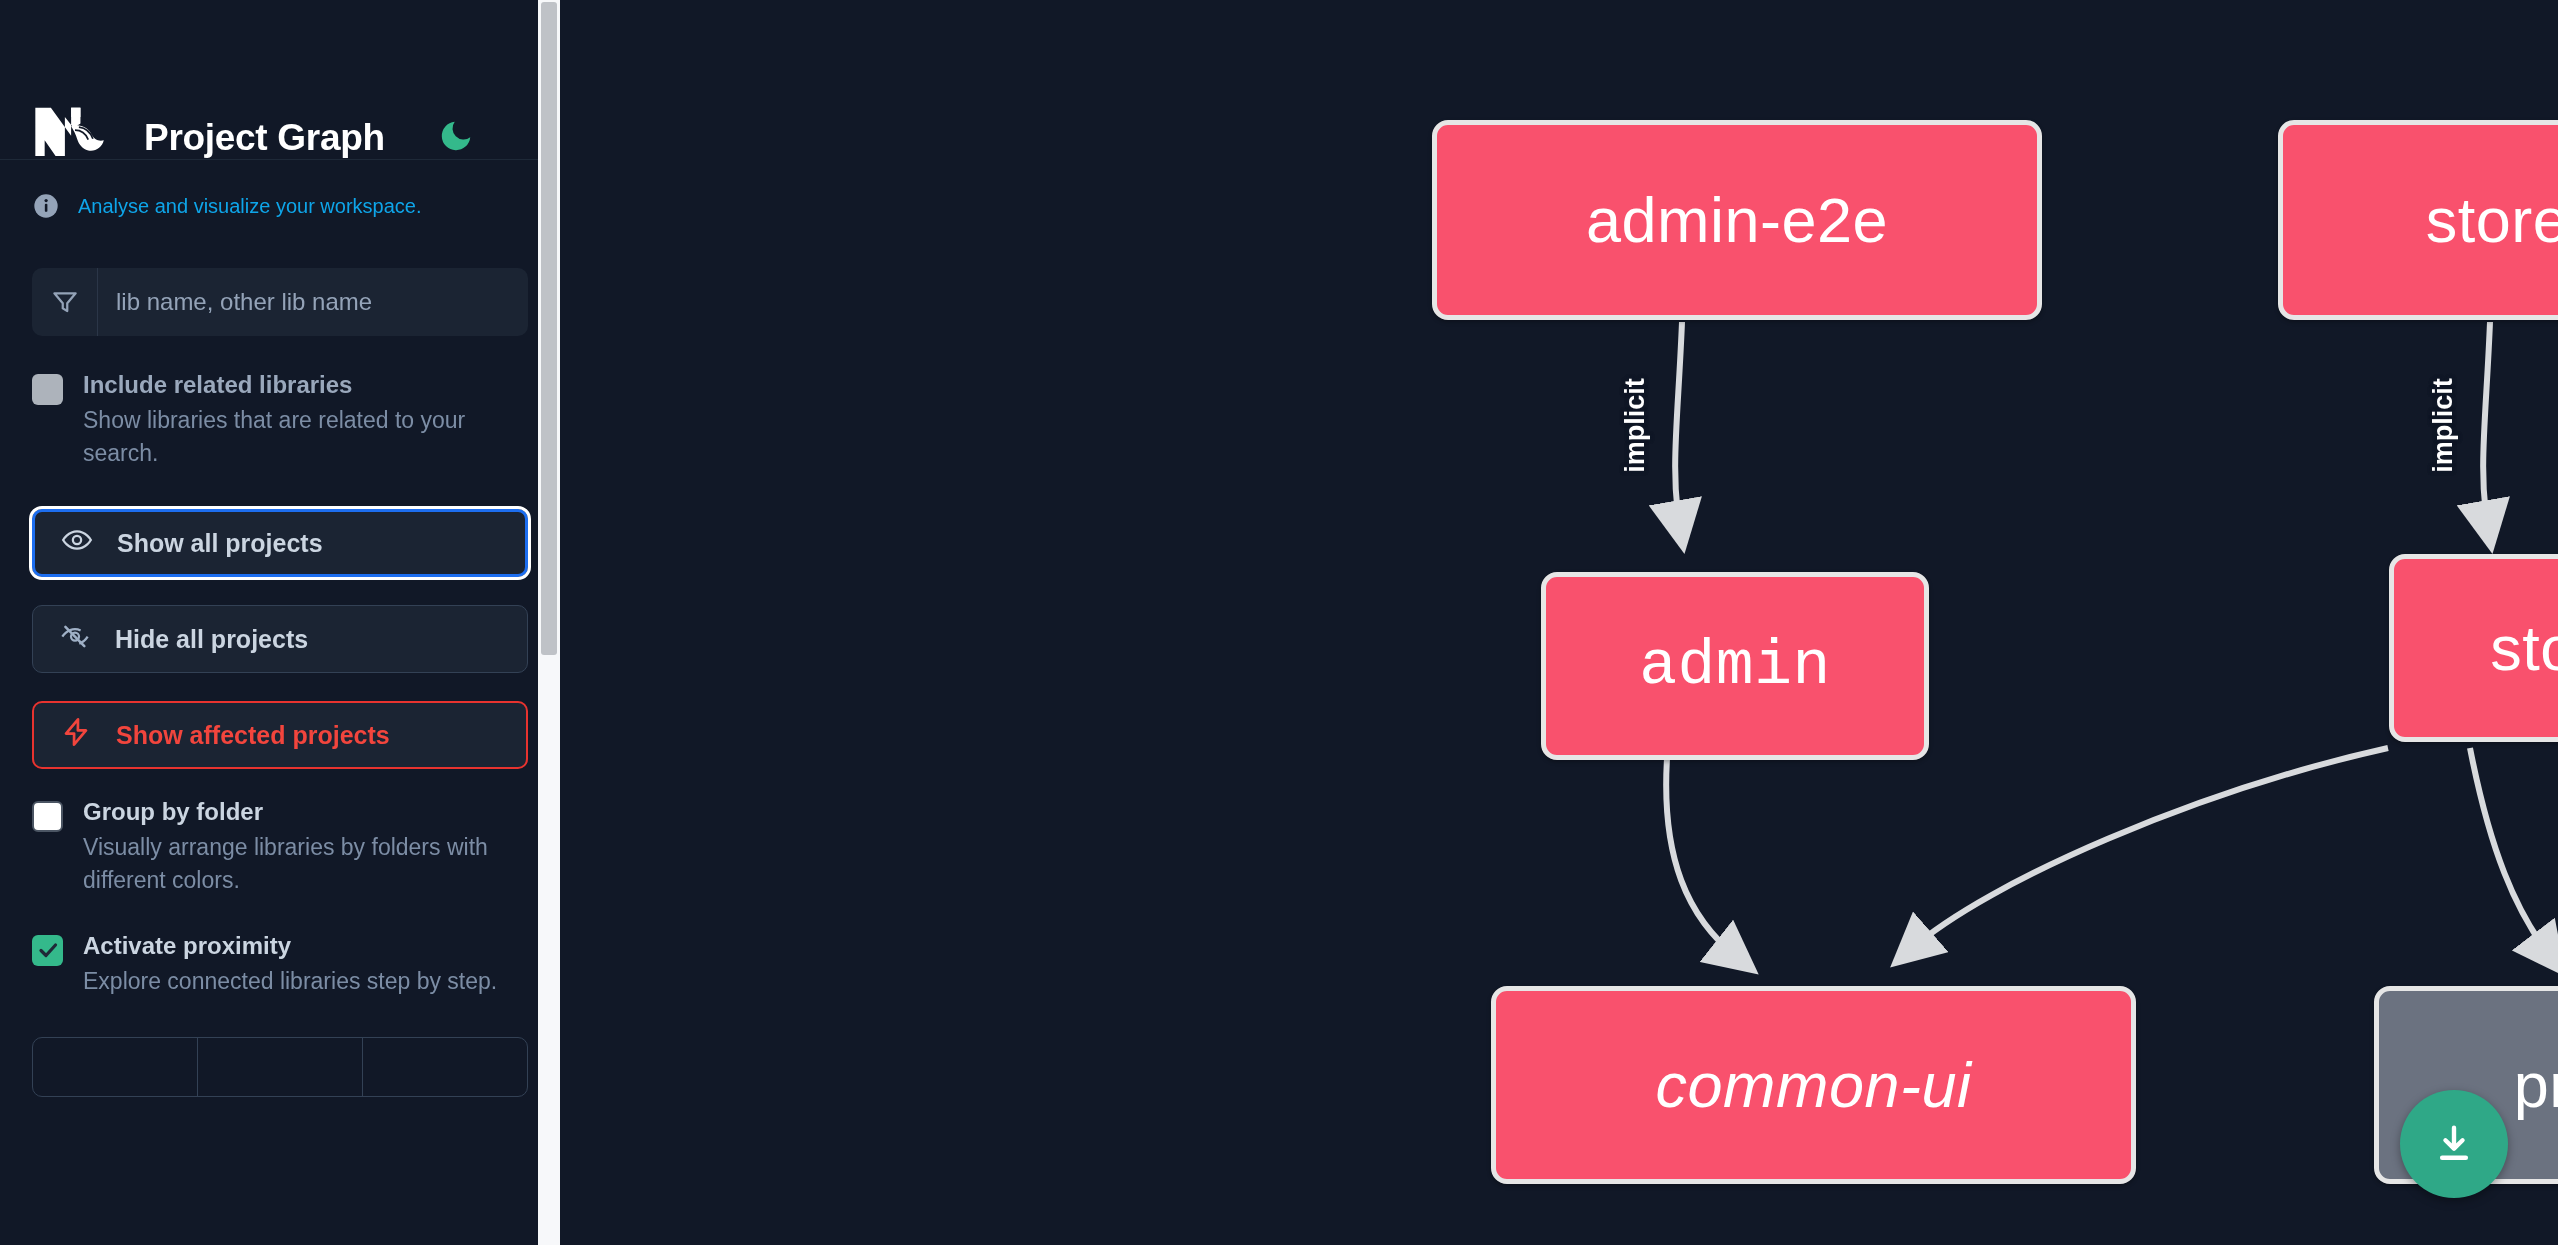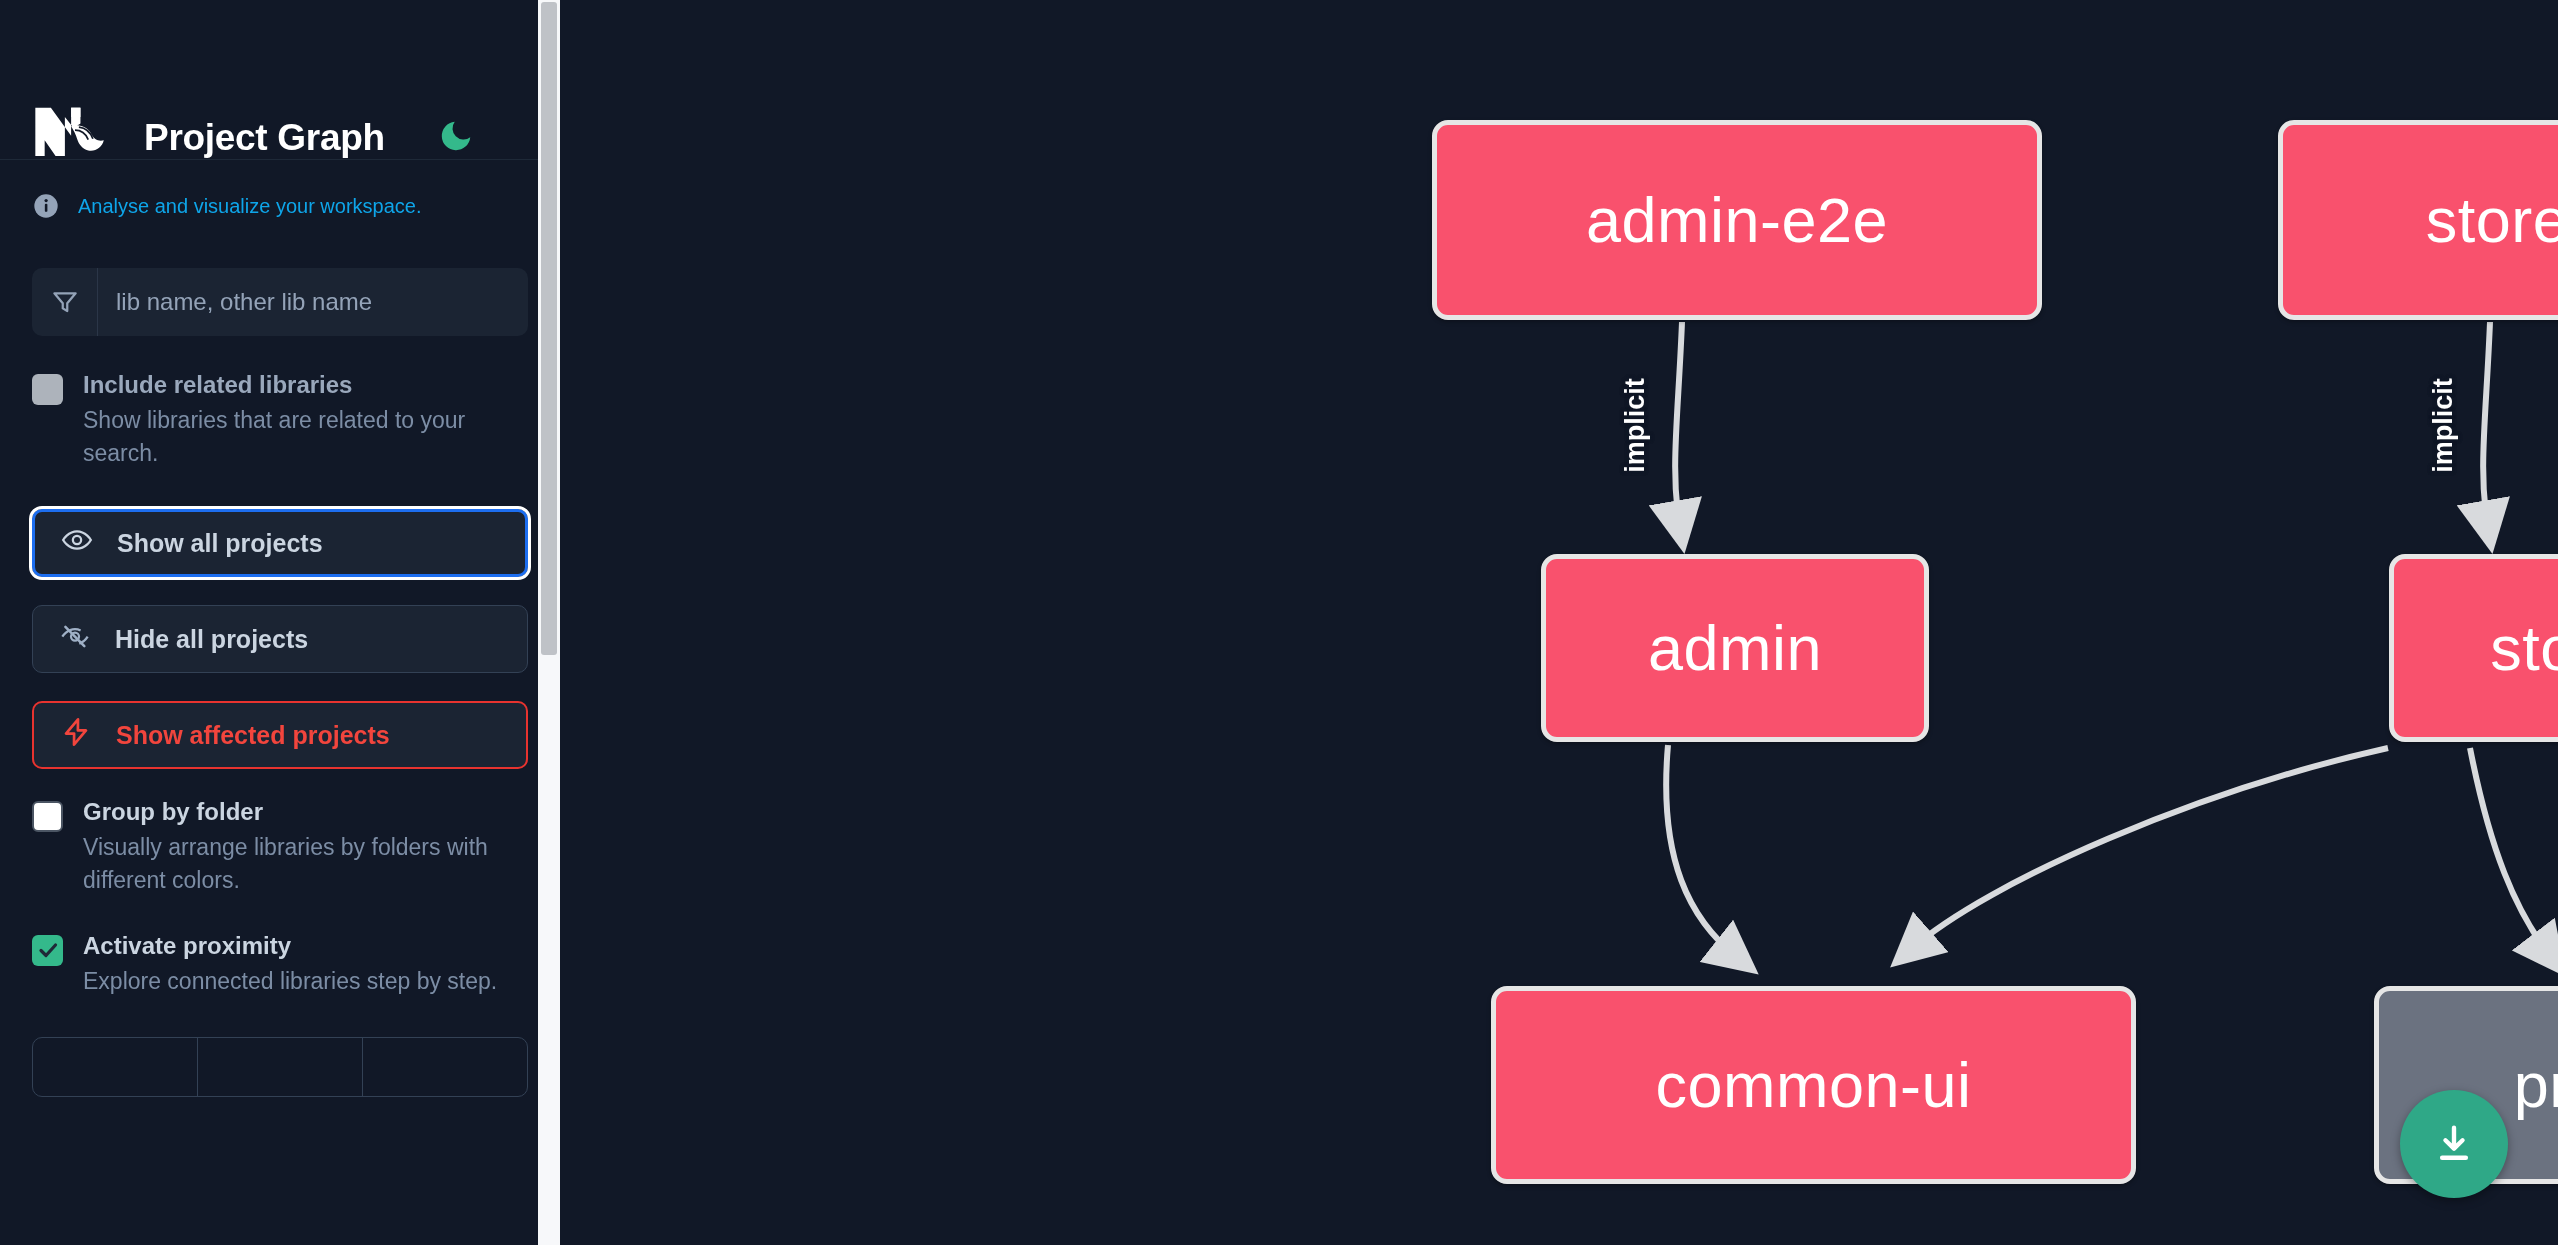--- a/index.html
+++ b/index.html
@@ -307,29 +307,29 @@
     </svg>
 
     <div class="node app" style="left:872px; top:120px; width:610px; height:200px;">
       <span>admin-e2e</span>
     </div>
 
     <div class="node app" style="left:1718px; top:120px; width:566px; height:200px;">
       <span>store-e2e</span>
     </div>
 
-    <div class="node app" style="left:981px; top:554px; width:388px; height:188px;">
+    <div class="node app" style="left:981px; top:572px; width:388px; height:188px;font-family:Liberation Mono, monospace;">
       <span>admin</span>
     </div>
 
     <div class="node app" style="left:1829px; top:554px; width:345px; height:188px;">
       <span>store</span>
     </div>
 
-    <div class="node app" style="left:931px; top:986px; width:645px; height:198px;">
+    <div class="node app" style="left:931px; top:986px; width:645px; height:198px;font-style:italic;">
       <span>common-ui</span>
     </div>
 
     <div class="node lib-grey" style="left:1814px; top:986px; width:525px; height:198px;">
       <span>products</span>
     </div>
 
     <div class="edge-label" style="left:1028px; top:410px; transform:rotate(-90deg);">implicit</div>
 
     <div class="edge-label" style="left:1836px; top:410px; transform:rotate(-90deg);">implicit</div>

